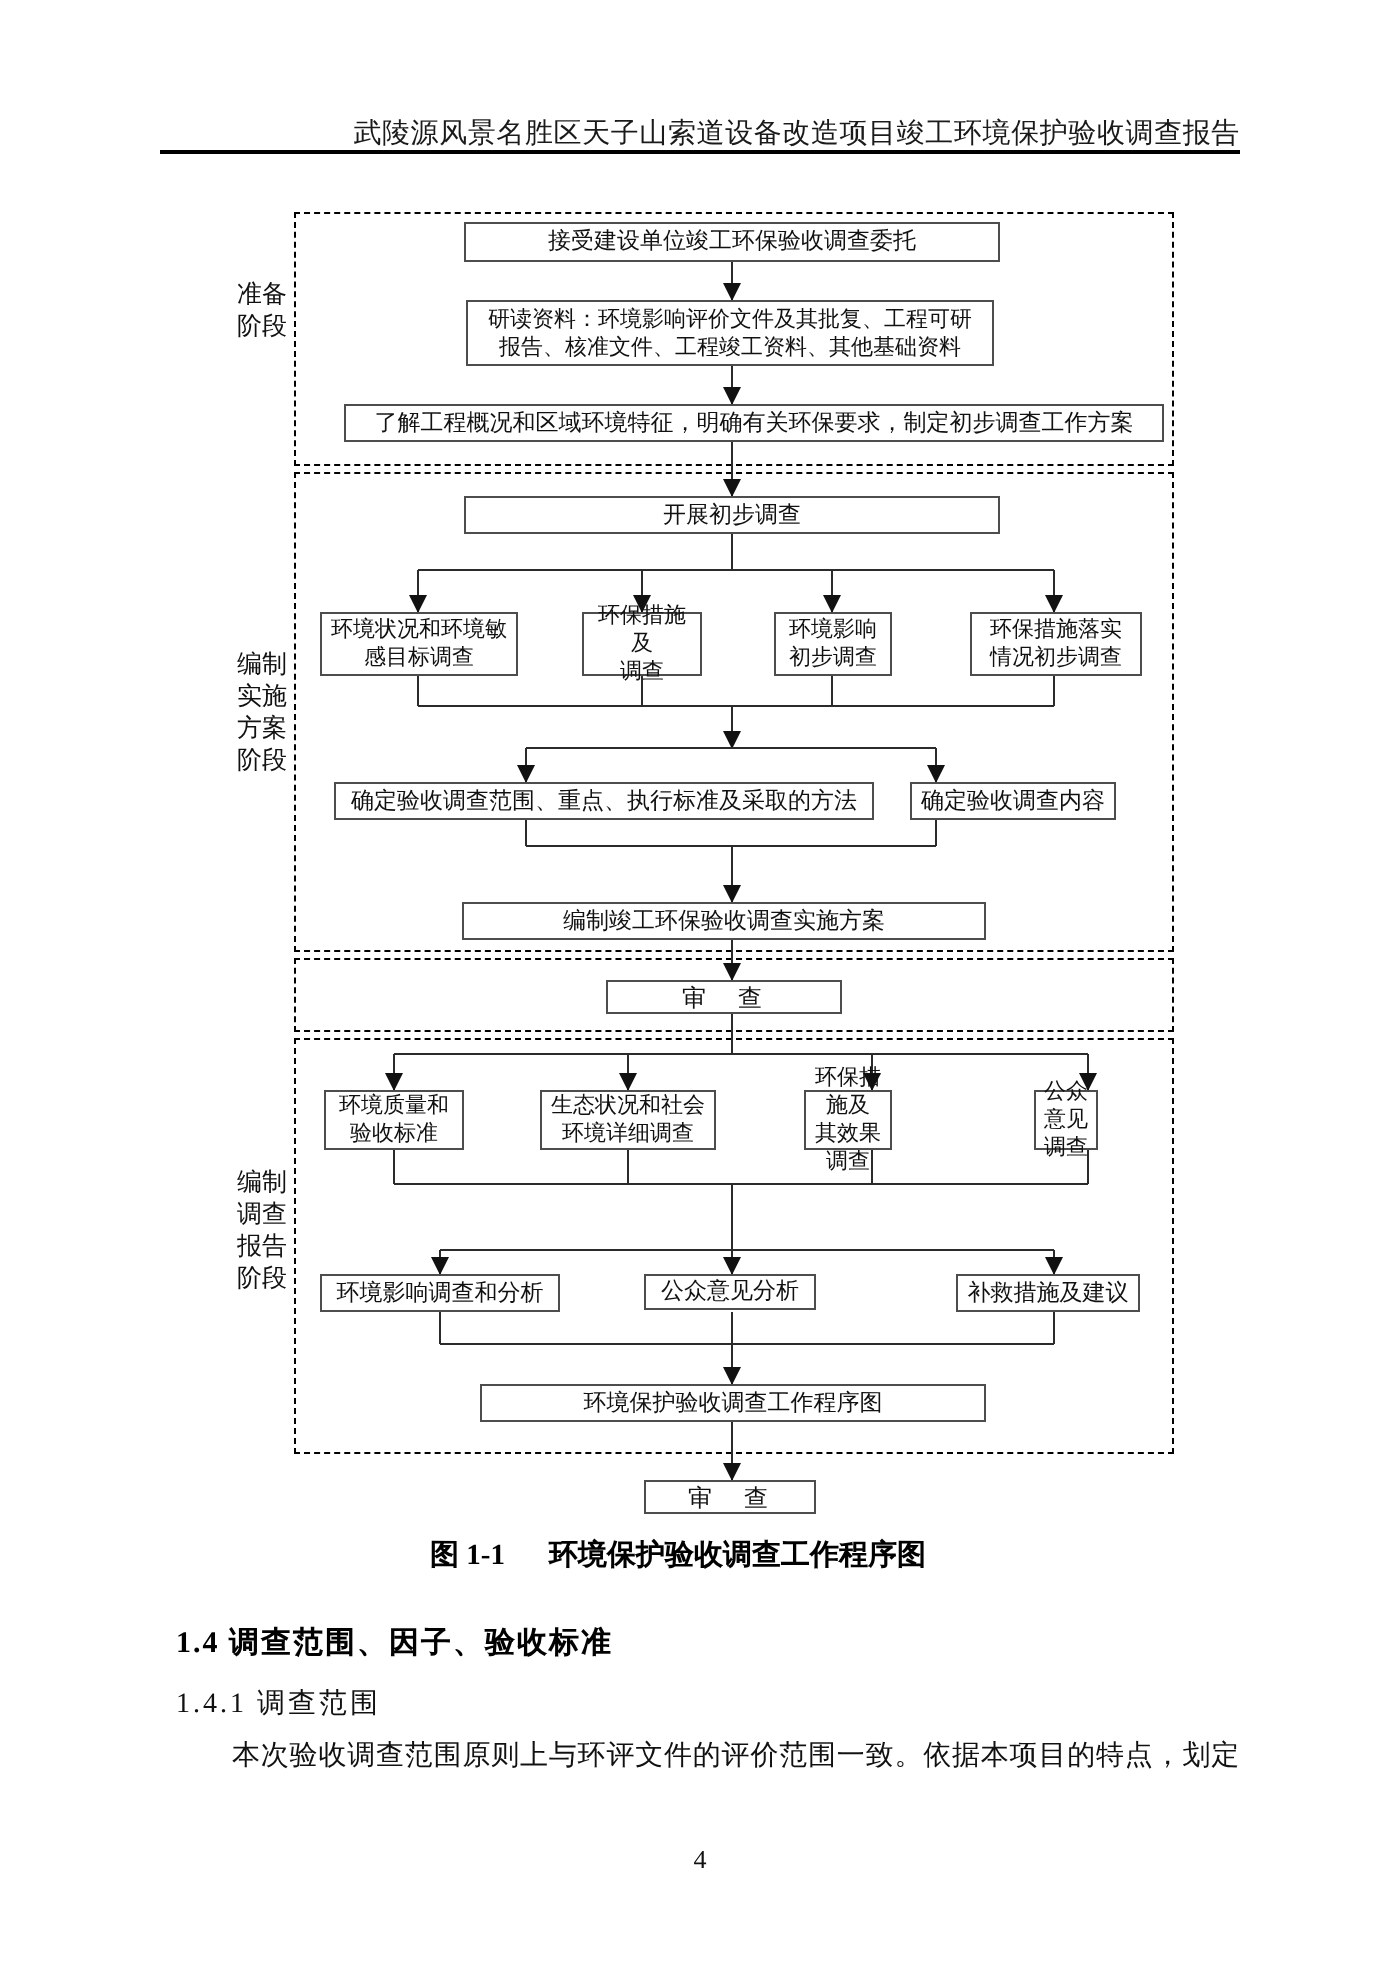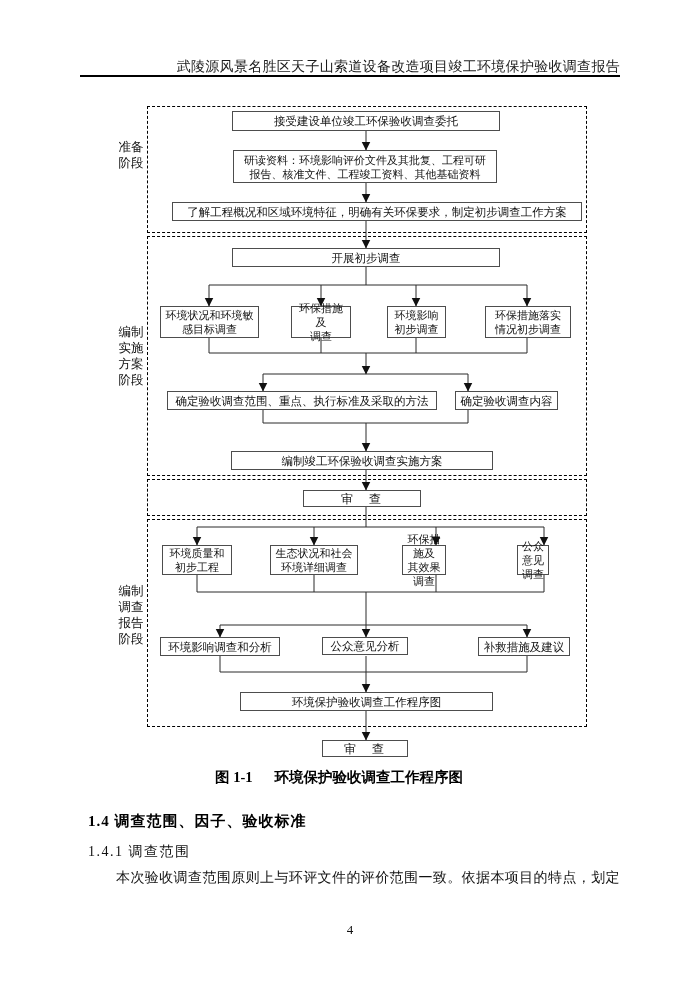--- a/index.html
+++ b/index.html
@@ -220,21 +220,21 @@
 调查</div>
     <div class="fbox" style="left:387px;top:306px;width:59px;height:32px">环境影响
 初步调查</div>
     <div class="fbox" style="left:485px;top:306px;width:86px;height:32px">环保措施落实
 情况初步调查</div>
     <div class="fbox f1" style="left:167px;top:391px;width:270px;height:19px">确定验收调查范围、重点、执行标准及采取的方法</div>
     <div class="fbox f1" style="left:455px;top:391px;width:103px;height:19px">确定验收调查内容</div>
     <div class="fbox f1" style="left:231px;top:451px;width:262px;height:19px">编制竣工环保验收调查实施方案</div>
     <div class="fbox review" style="left:303px;top:490px;width:118px;height:17px">审　查</div>
     <div class="fbox" style="left:162px;top:545px;width:70px;height:30px">环境质量和
-初步工程</div>
+验收标准</div>
     <div class="fbox" style="left:270px;top:545px;width:88px;height:30px">生态状况和社会
 环境详细调查</div>
     <div class="fbox" style="left:402px;top:545px;width:44px;height:30px">环保措施及
 其效果调查</div>
     <div class="fbox" style="left:517px;top:545px;width:32px;height:30px">公众意见
 调查</div>
     <div class="fbox f1" style="left:160px;top:637px;width:120px;height:19px">环境影响调查和分析</div>
     <div class="fbox f1" style="left:322px;top:637px;width:86px;height:18px">公众意见分析</div>
     <div class="fbox f1" style="left:478px;top:637px;width:92px;height:19px">补救措施及建议</div>
     <div class="fbox f1" style="left:240px;top:692px;width:253px;height:19px">环境保护验收调查工作程序图</div>

